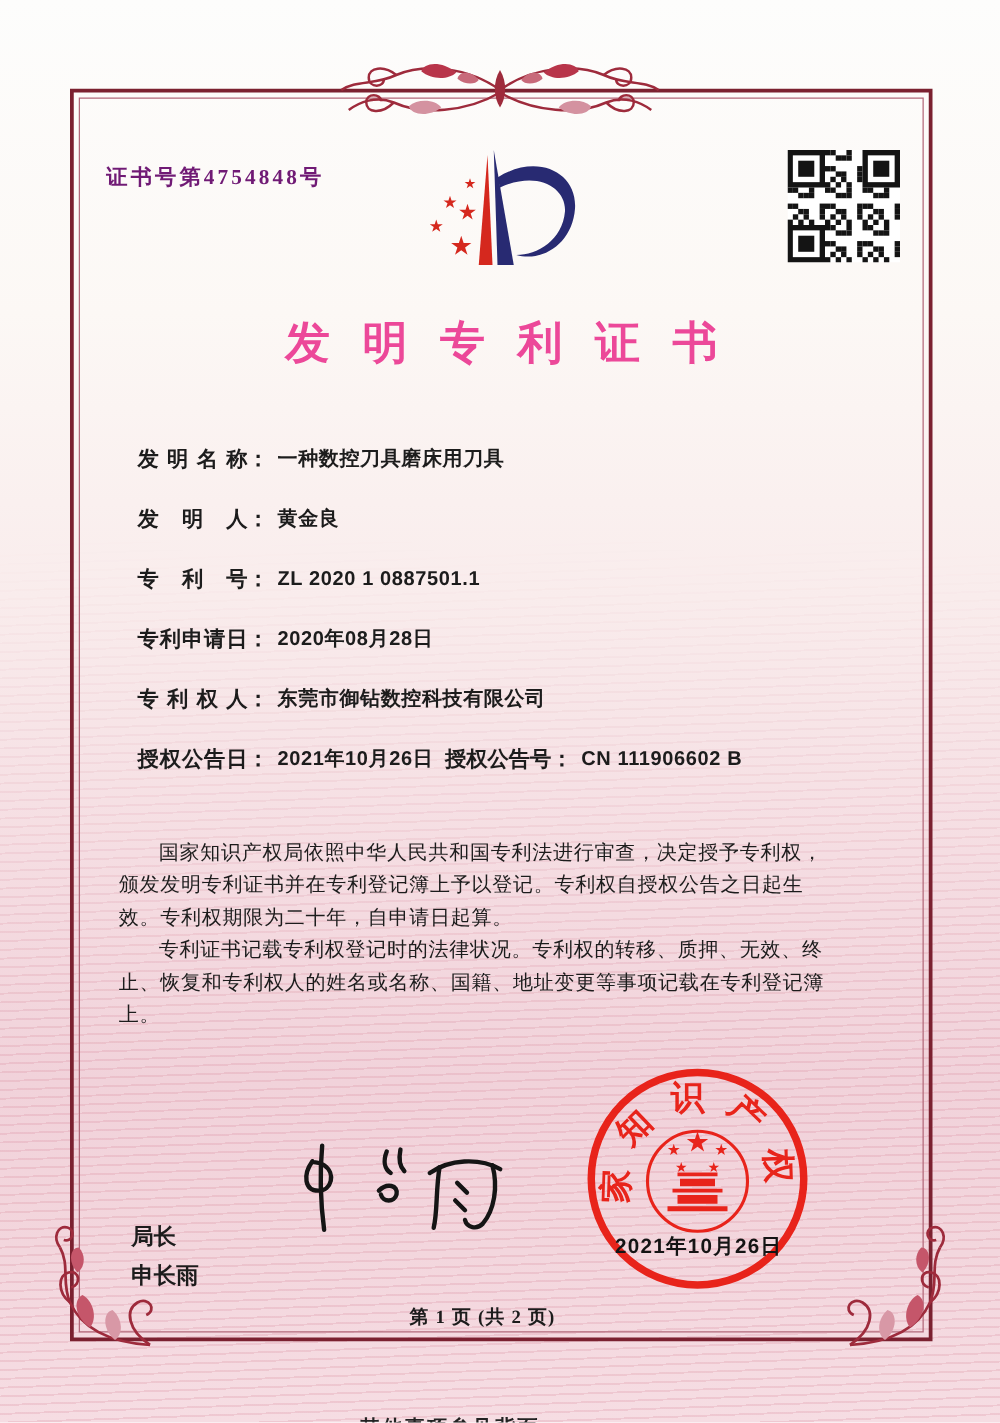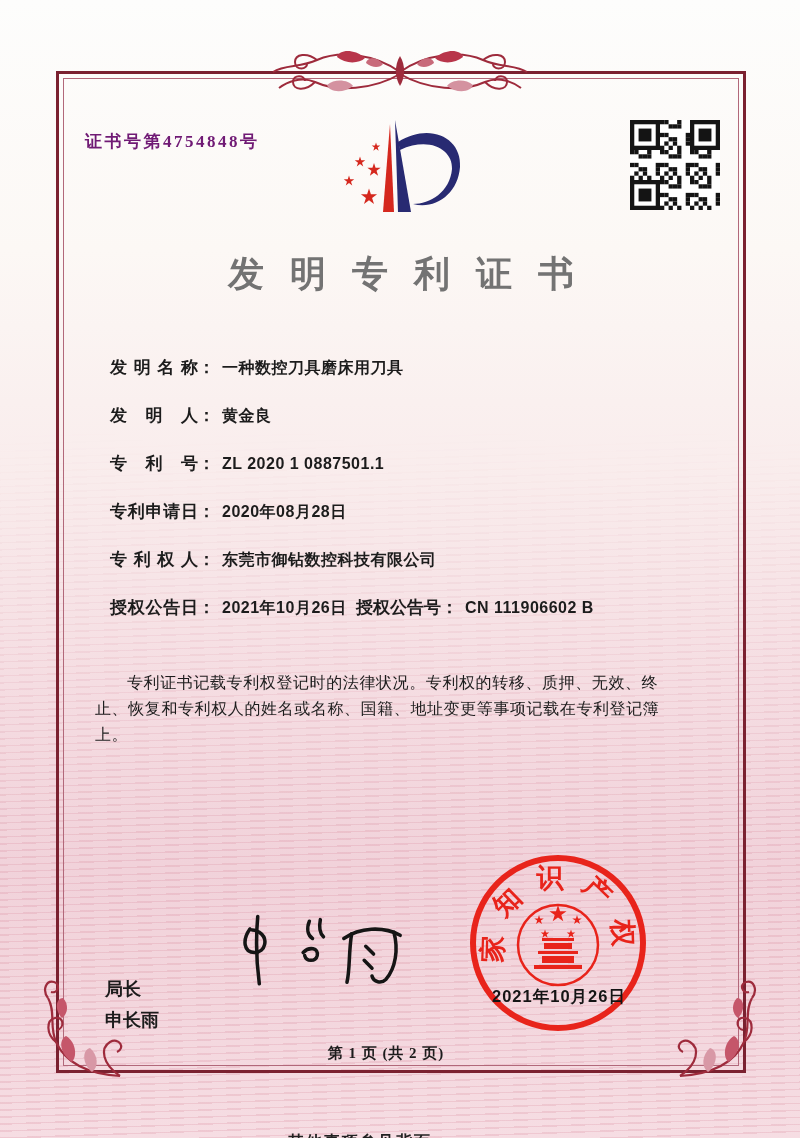--- a/index.html
+++ b/index.html
@@ -15,21 +15,21 @@
     -webkit-mask-image:linear-gradient(to bottom, transparent 0, rgba(0,0,0,.5) 28%, #000 58%);
     mask-image:linear-gradient(to bottom, transparent 0, rgba(0,0,0,.5) 28%, #000 58%);
   }
   .frame { position:absolute; left:56px; top:71px; width:690px; height:1002px; border:3px solid #7b2130; }
   .frame-inner { position:absolute; left:4px; top:4px; right:4px; bottom:4px; border:1px solid #b2687a; }
   .ornament { position:absolute; pointer-events:none; }
   .cert-no { position:absolute; left:85px; top:130px; font-size:17px; font-weight:700; letter-spacing:2.5px; color:#701a75; }
   .logo { position:absolute; left:340px; top:112px; }
   .qr { position:absolute; left:630px; top:120px; }
   .title { position:absolute; left:56px; top:250px; width:690px; text-align:center;
-           font-size:36px; font-weight:700; letter-spacing:26px; text-indent:26px; color:#737373; }
+           font-size:36px; font-weight:700; letter-spacing:26px; text-indent:26px; color:#ec4899; }
   .fields { position:absolute; left:110px; top:355px; width:565px; }
   .frow { display:block; margin-bottom:22px; line-height:26px; font-size:17px; white-space:nowrap; }
   .flabel { display:inline-block; width:88px; text-align:justify; text-align-last:justify; font-weight:700; vertical-align:top; }
   .colon { font-weight:700; }
   .fvalue { font-family:"Liberation Sans", sans-serif; font-weight:700; font-size:16px; margin-left:7px; letter-spacing:.5px; vertical-align:top; }
   .frow.addr { white-space:normal; margin-bottom:8px; }
   .frow.addr .fvalue { display:inline-block; width:452px; white-space:normal; }
   .frow.grant { position:relative; }
   .grant2 { position:absolute; left:246px; top:0; }
   .bodytext { position:absolute; left:95px; top:670px; width:568px; font-size:16px; line-height:26px; letter-spacing:.6px; font-weight:500; }
@@ -243,20 +243,21 @@
   </div>
   <div class="frow grant">
     <span class="flabel">授权公告日</span><span class="colon">：</span><span class="fvalue">2021年10月26日</span>
     <span class="grant2">
       <span class="flabel" style="width:auto;">授权公告号</span><span class="colon">：</span><span class="fvalue">CN 111906602 B</span>
     </span>
   </div>
 </div>
 
 <div class="bodytext">
+  <p>国家知识产权局依照中华人民共和国专利法进行审查，决定授予专利权，颁发发明专利证书并在专利登记簿上予以登记。专利权自授权公告之日起生效。专利权期限为二十年，自申请日起算。</p>
   <p>专利证书记载专利权登记时的法律状况。专利权的转移、质押、无效、终止、恢复和专利权人的姓名或名称、国籍、地址变更等事项记载在专利登记簿上。</p>
 </div>
 
 <div class="director">
   <div>局长</div>
   <div>申长雨</div>
 </div>
 
 <svg class="sig" width="180" height="82" viewBox="0 0 230 95">
   <g stroke="#151515" stroke-width="4.5" fill="none" stroke-linecap="round">

